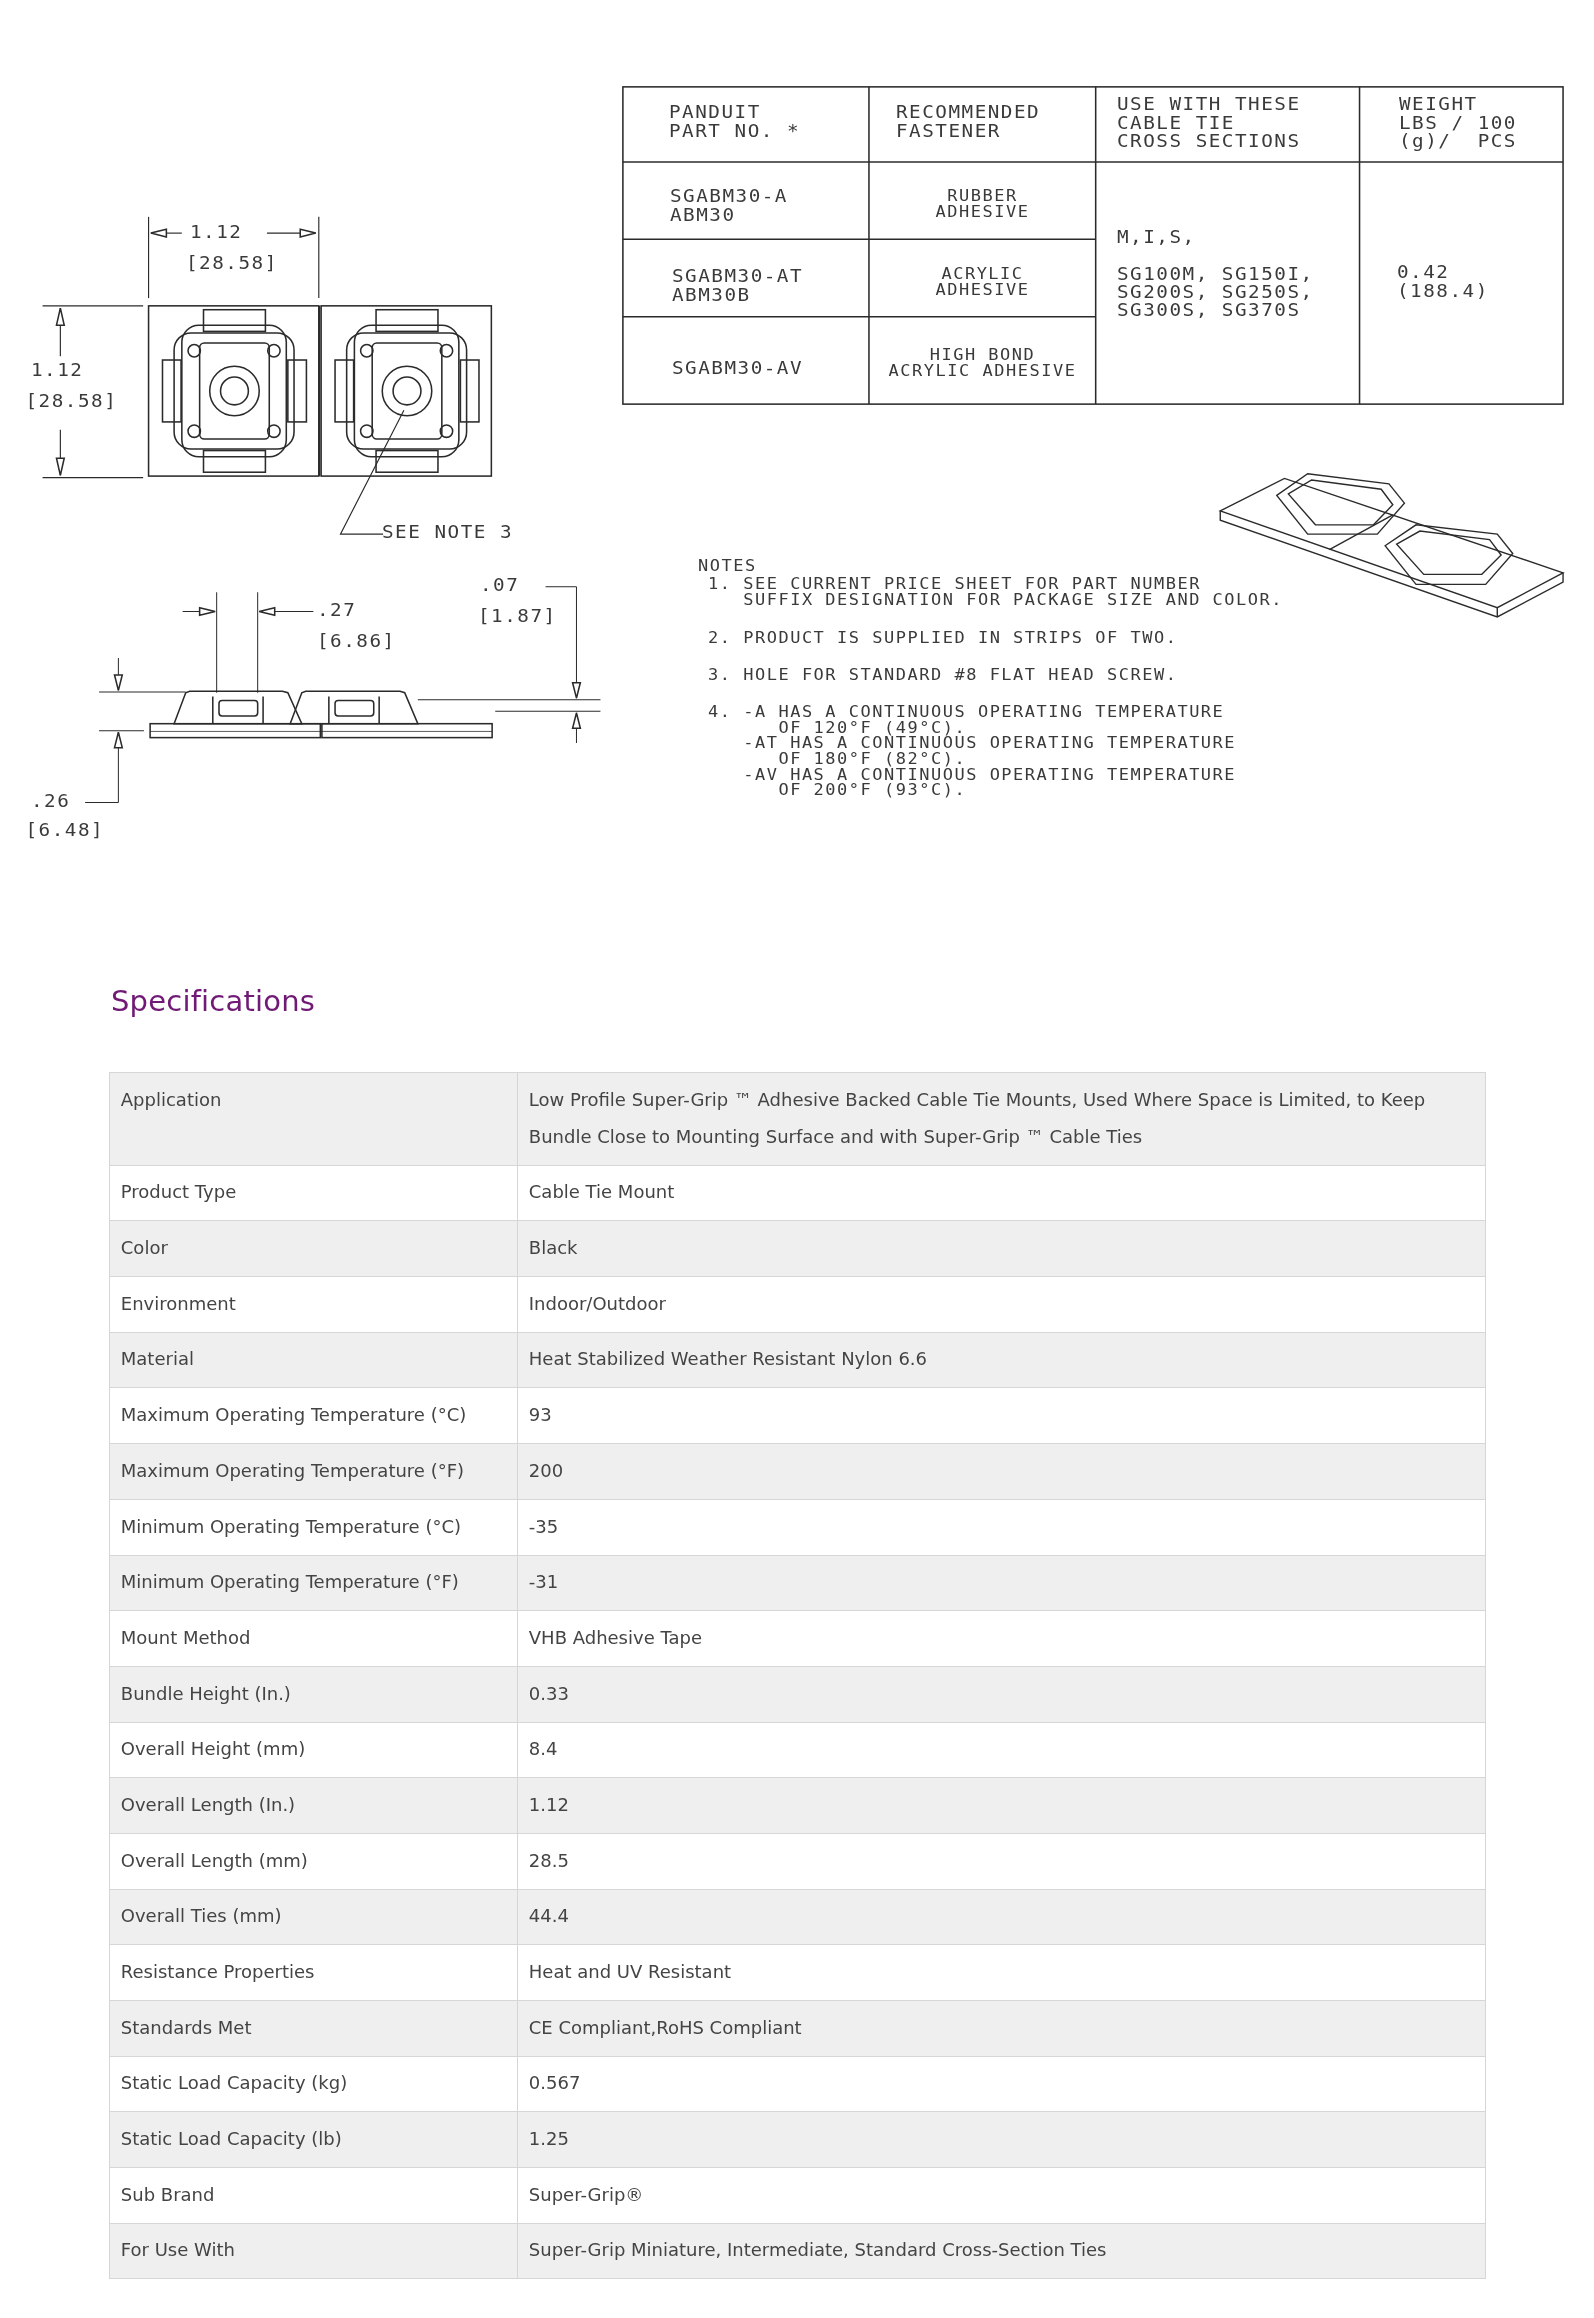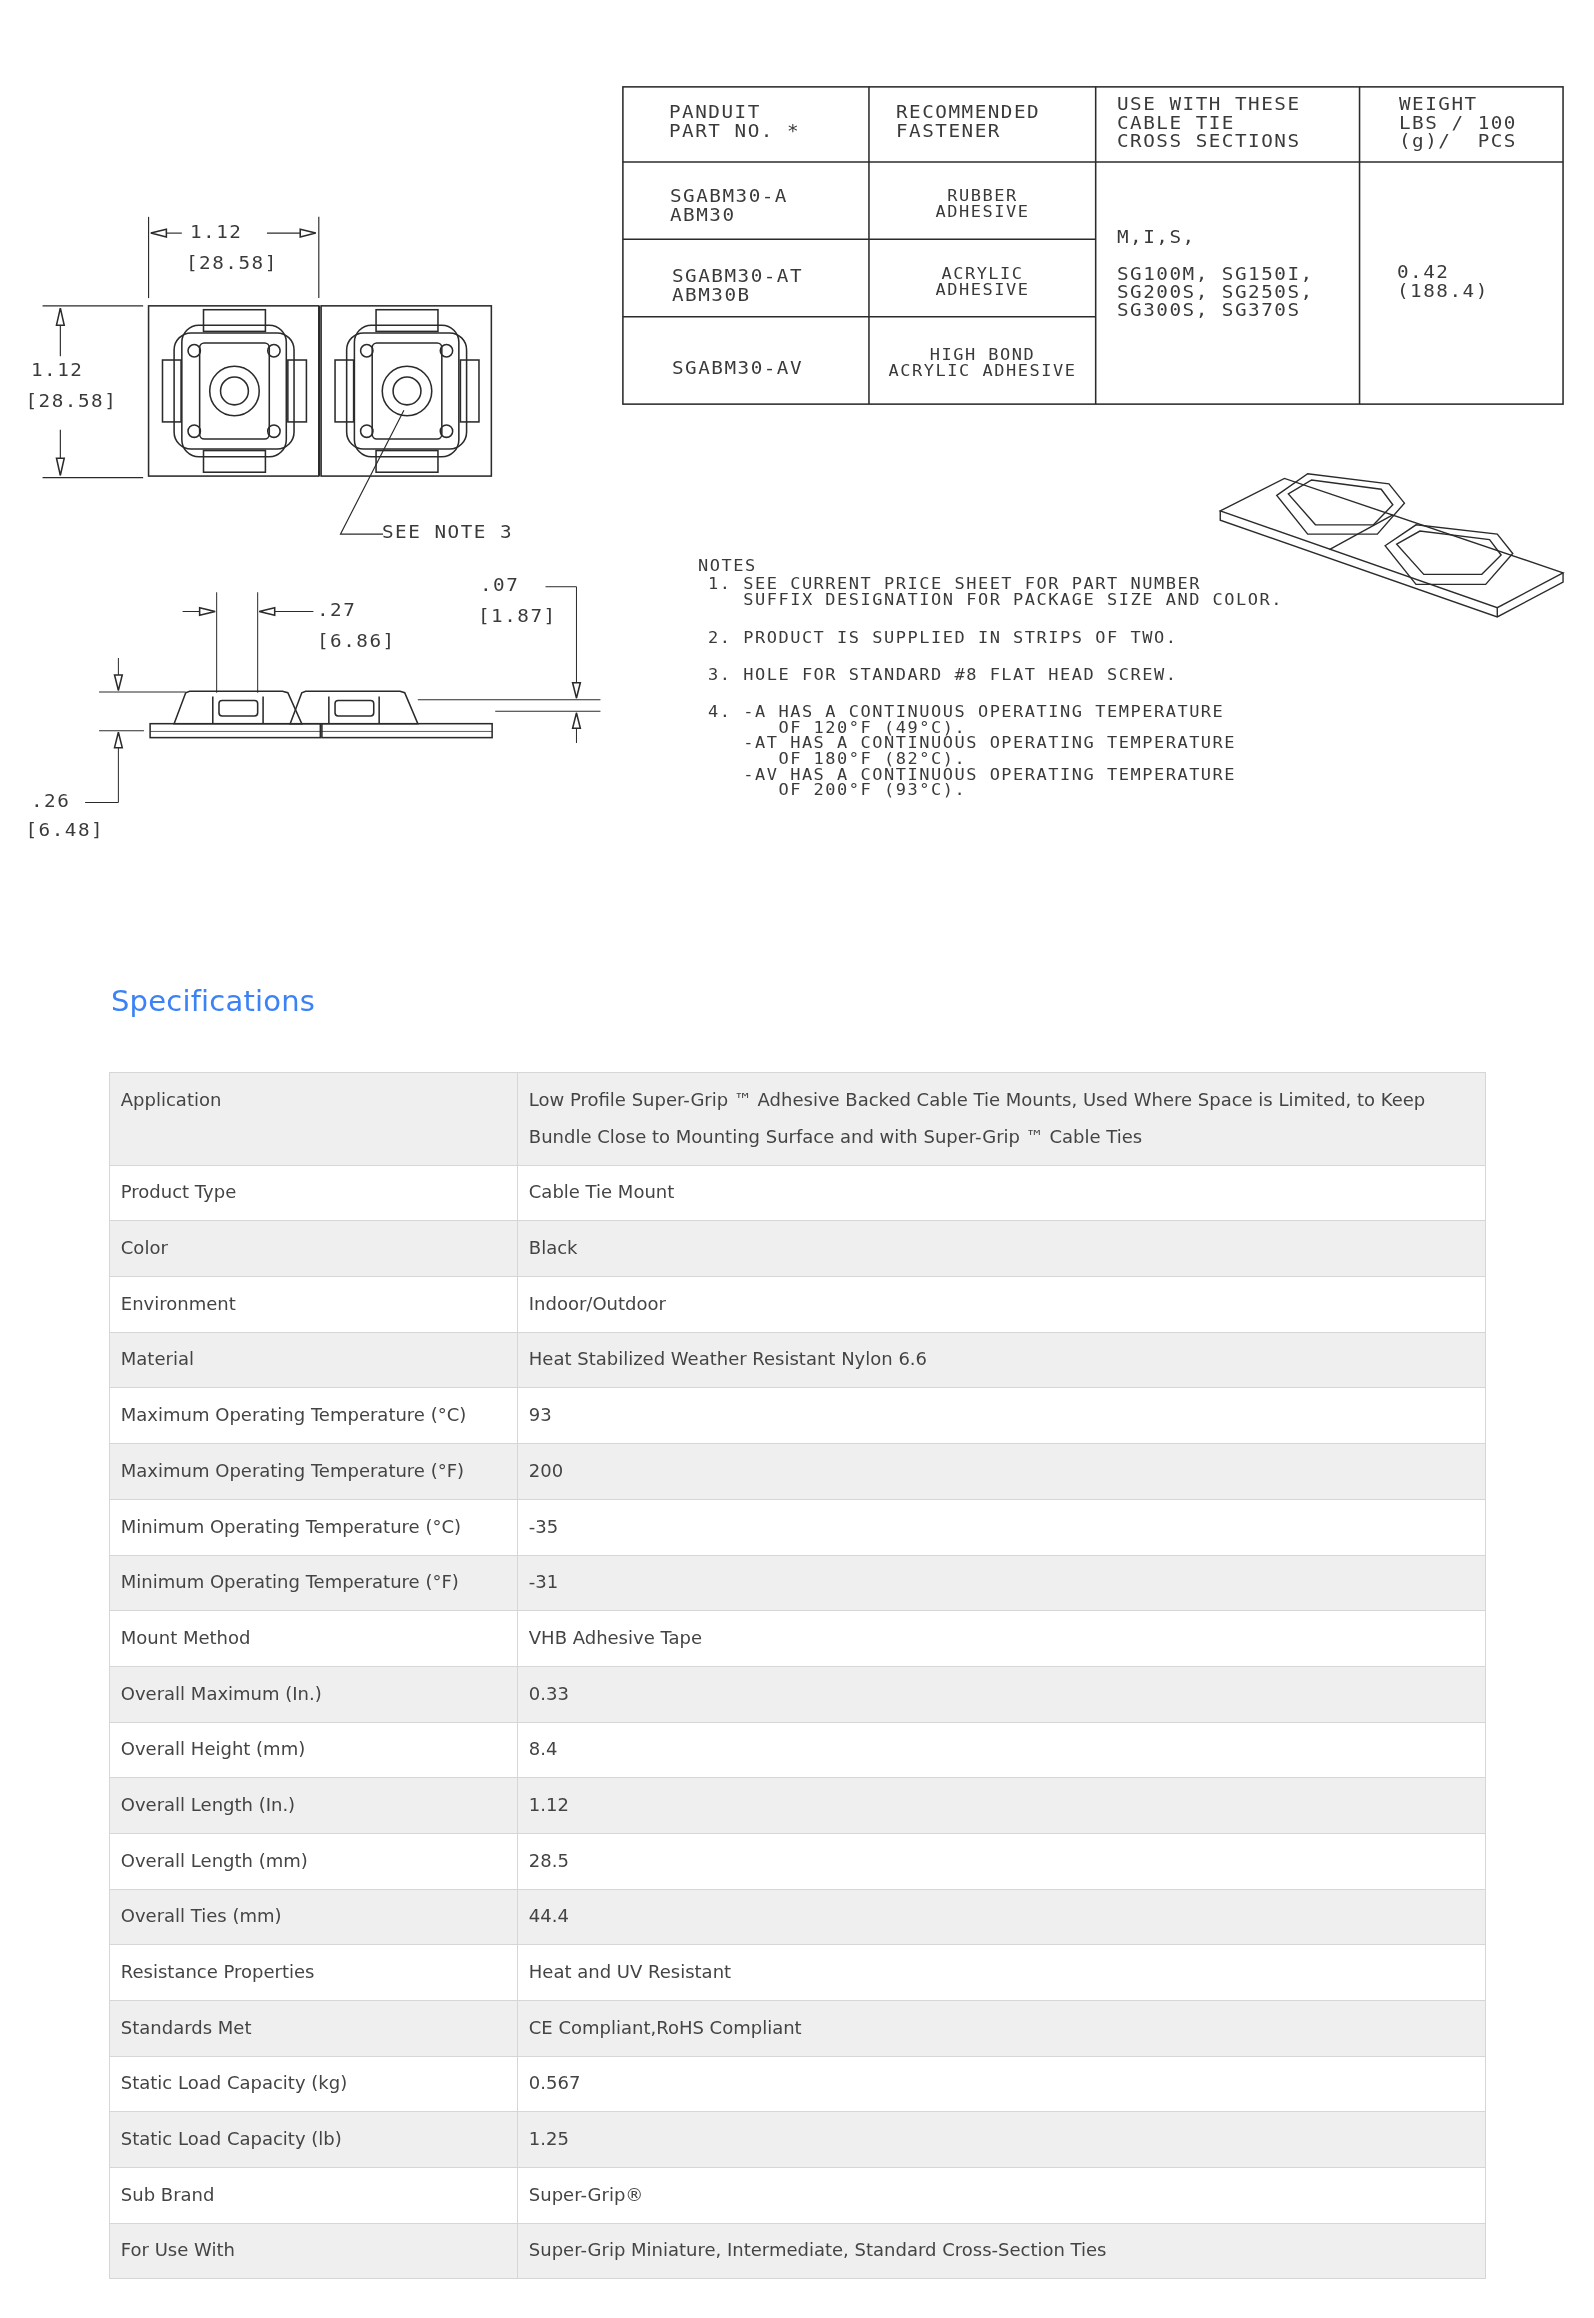--- a/index.html
+++ b/index.html
@@ -15,21 +15,21 @@
     color: #3a3a3a; font-size: 19.3px; line-height: 20px; letter-spacing: 1.5px;
     white-space: pre; transform: scaleY(0.92);
   }
   .cad.small { font-size: 17px; line-height: 17px; }
   .cad.center { text-align: center; }
 
   
   .spec-title {
     position: absolute; left: 111px; top: 984px; margin: 0;
     font-family: "DejaVu Sans", sans-serif; font-weight: normal;
-    font-size: 29px; color: #3b82f6; letter-spacing: 0.2px;
+    font-size: 29px; color: #701a75; letter-spacing: 0.2px;
   }
   .spec-table {
     position: absolute; left: 109px; top: 1072px; width: 1377px;
     border-collapse: collapse; table-layout: fixed;
     font-family: "DejaVu Sans", sans-serif; font-size: 18px; color: #444444;
   }
   .spec-table col.c1 { width: 408px; }
   .spec-table td {
     border: 1.5px solid #d6d6d6; padding: 7.7px 10.8px 10px 10.8px;
     vertical-align: top; line-height: 37px; height: 32px; margin-left: 31px;
@@ -252,21 +252,21 @@
       </tr>
       <tr>
         <td>Minimum Operating Temperature (°F)</td>
         <td>-31</td>
       </tr>
       <tr>
         <td>Mount Method</td>
         <td>VHB Adhesive Tape</td>
       </tr>
       <tr>
-        <td>Overall Maximum (In.)</td>
+        <td>Bundle Height (In.)</td>
         <td>0.33</td>
       </tr>
       <tr>
         <td>Overall Height (mm)</td>
         <td>8.4</td>
       </tr>
       <tr>
         <td>Overall Length (In.)</td>
         <td>1.12</td>
       </tr>

